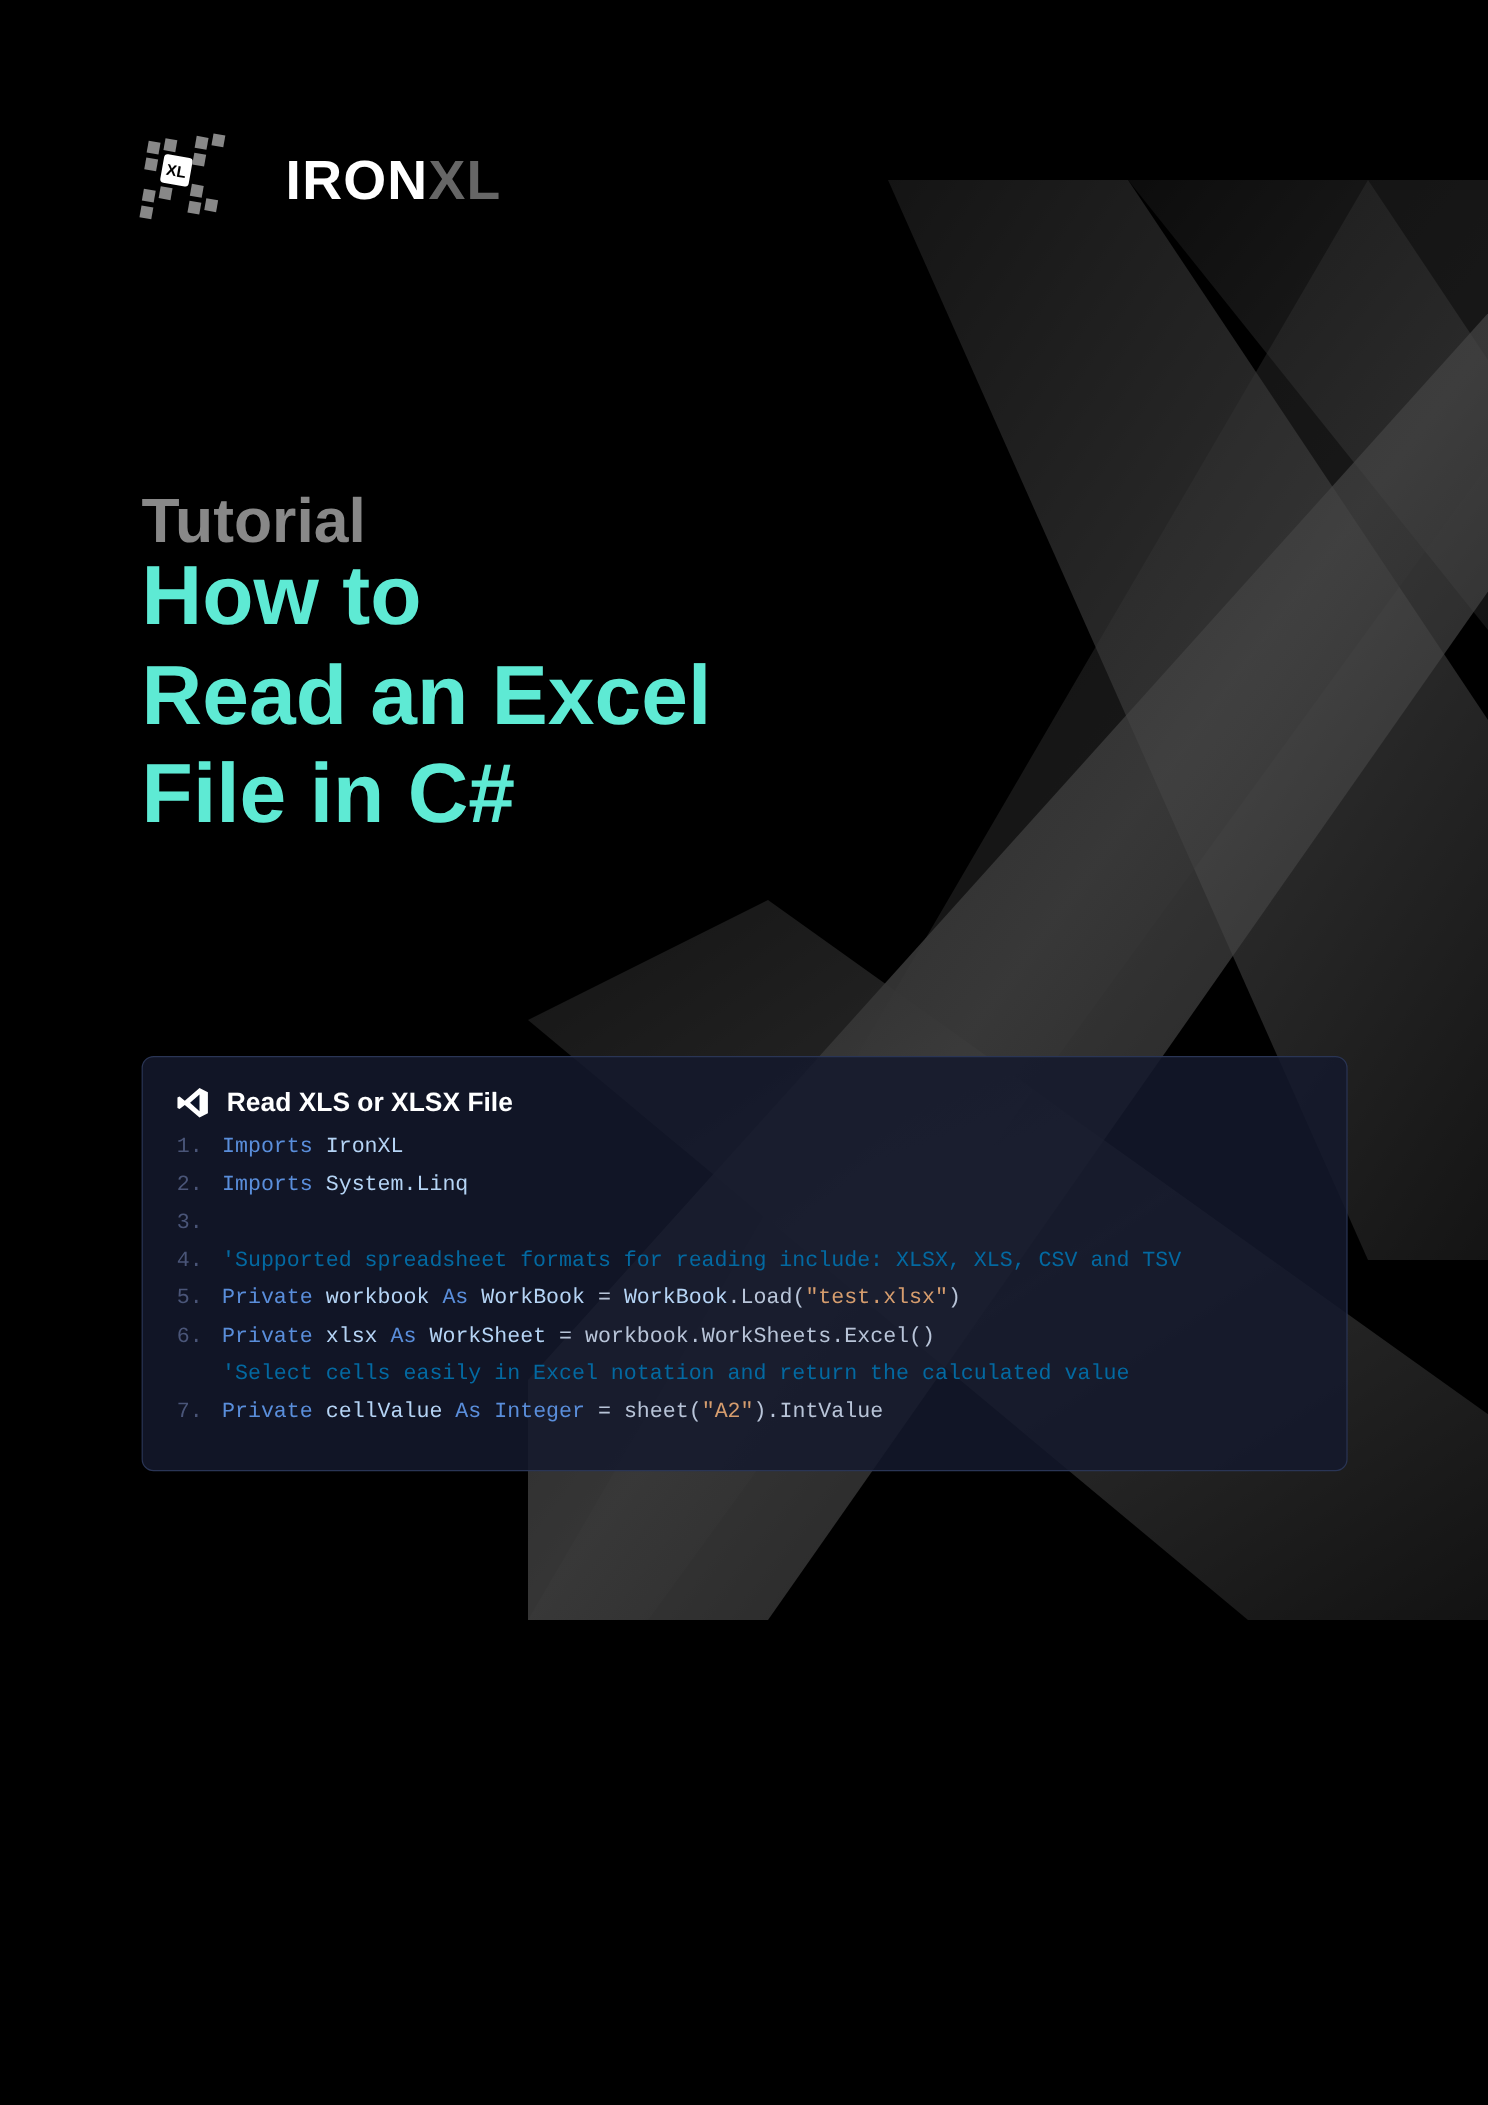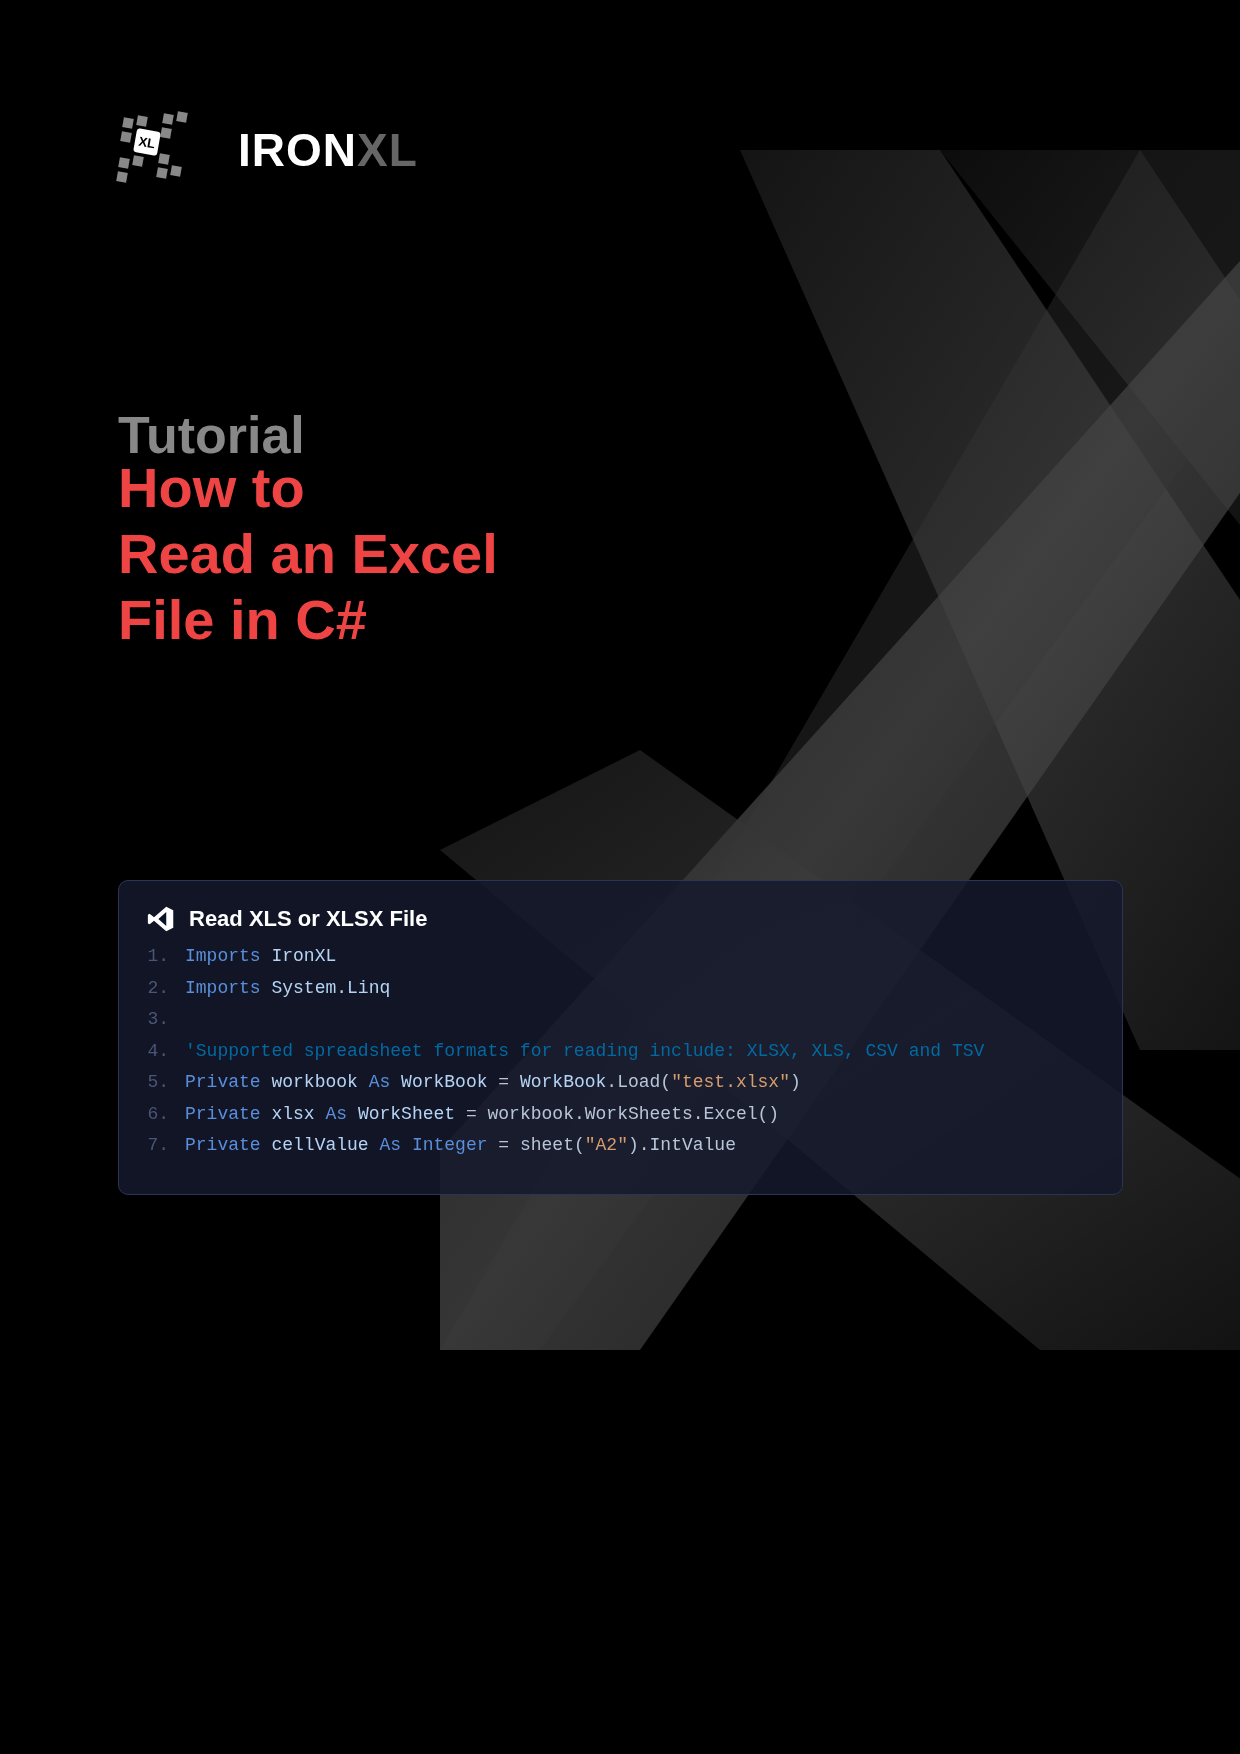--- a/index.html
+++ b/index.html
@@ -38,23 +38,23 @@
       left: 118px;
       font-size: 52px;
       font-weight: 700;
       color: #888;
       margin-top: 40px;
     }
     .title {
       position: absolute;
       top: 455px;
       left: 118px;
-      font-size: 56px;
+      font-size: 70px;
       font-weight: 900;
-      color: #ef4444;
+      color: #5eead4;
       line-height: 1.18;
     }
     .code-panel {
       position: absolute;
       top: 880px;
       left: 118px;
       width: 1005px;
       background: rgba(20, 25, 45, 0.85);
       border: 1px solid #2a3555;
       border-radius: 10px;
@@ -187,17 +187,21 @@
       </div>
       <div class="code-line">
         <span class="line-num">5.</span>
         <span class="code-content"><span class="kw">Private</span><span class="plain"> </span><span class="cls">workbook</span><span class="plain"> </span><span class="kw">As</span><span class="plain"> </span><span class="cls">WorkBook</span><span class="plain"> = </span><span class="cls">WorkBook</span><span class="plain">.Load(</span><span class="str">"test.xlsx"</span><span class="plain">)</span></span>
       </div>
       <div class="code-line">
         <span class="line-num">6.</span>
         <span class="code-content"><span class="kw">Private</span><span class="plain"> </span><span class="cls">xlsx</span><span class="plain"> </span><span class="kw">As</span><span class="plain"> </span><span class="cls">WorkSheet</span><span class="plain"> = workbook.WorkSheets.Excel()</span></span>
       </div>
       <div class="code-line">
+        <span class="line-num"></span>
+        <span class="code-content"><span class="cmt">'Select cells easily in Excel notation and return the calculated value</span></span>
+      </div>
+      <div class="code-line">
         <span class="line-num">7.</span>
         <span class="code-content"><span class="kw">Private</span><span class="plain"> </span><span class="cls">cellValue</span><span class="plain"> </span><span class="kw">As</span><span class="plain"> </span><span class="kw">Integer</span><span class="plain"> = sheet(</span><span class="str">"A2"</span><span class="plain">).IntValue</span></span>
       </div>
     </div>
 </div>
 
 </body></html>

